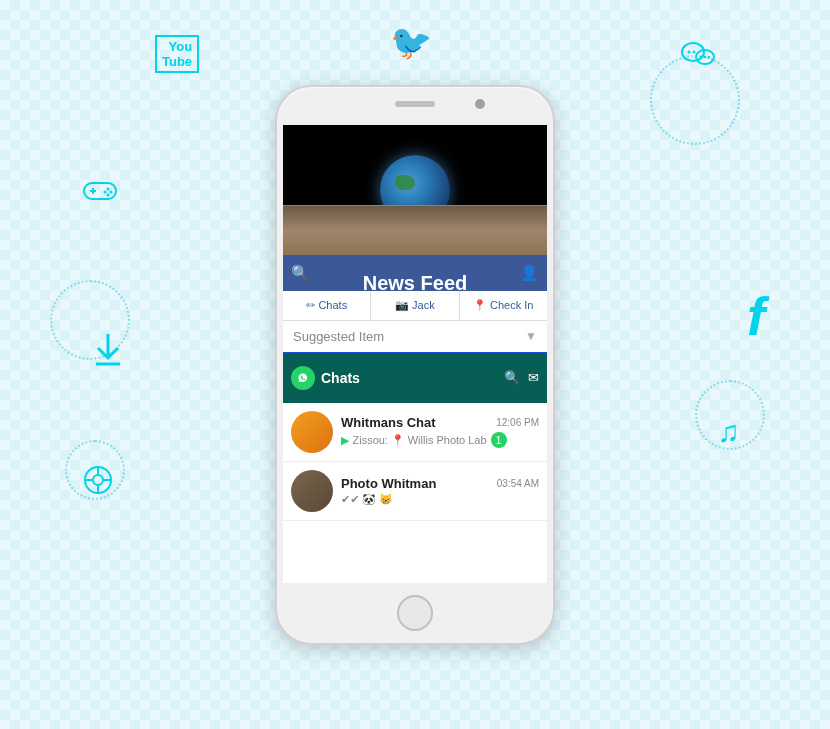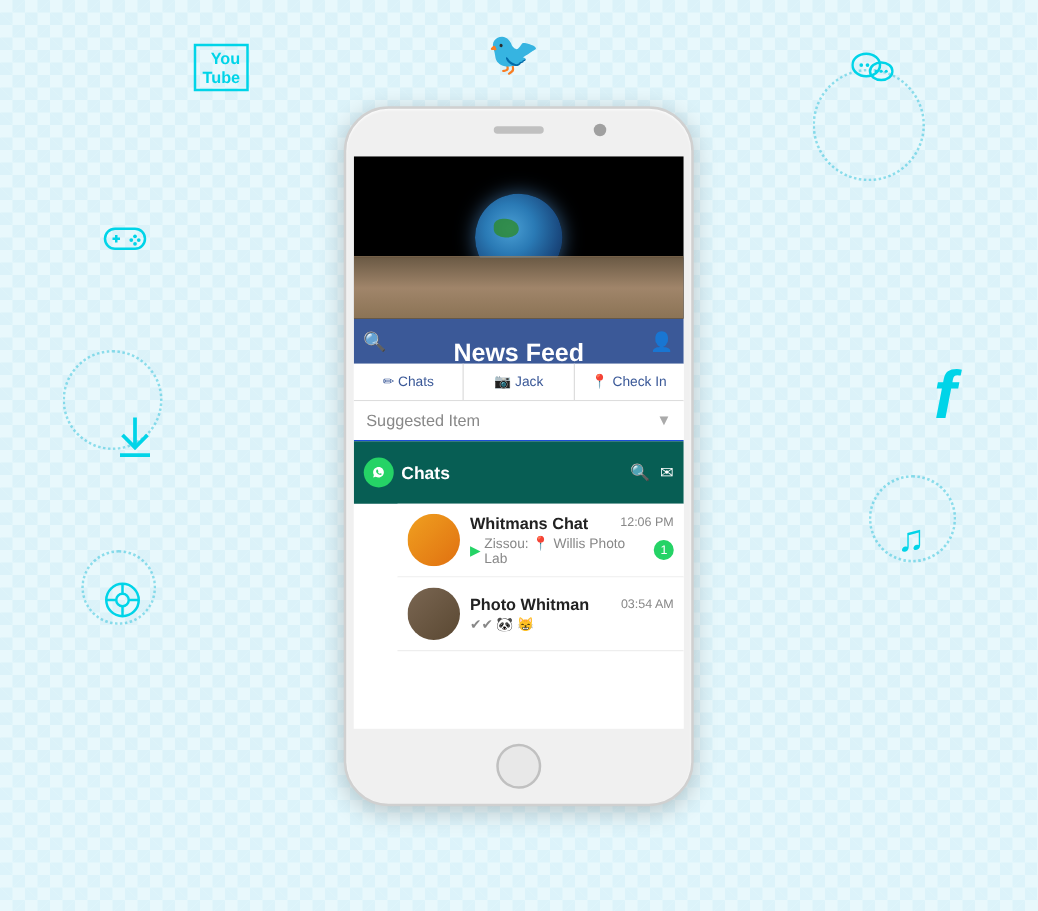--- a/index.html
+++ b/index.html
@@ -300,21 +300,20 @@
       font-size: 14px;
     }
 
     
     .chat-item {
       display: flex;
       align-items: center;
       padding: 8px;
       border-bottom: 1px solid #eee;
       background: #fff;
-      margin-left: 35px;
     }
 
     .chat-avatar {
       width: 42px;
       height: 42px;
       border-radius: 50%;
       margin-right: 8px;
       overflow: hidden;
       flex-shrink: 0;
     }

